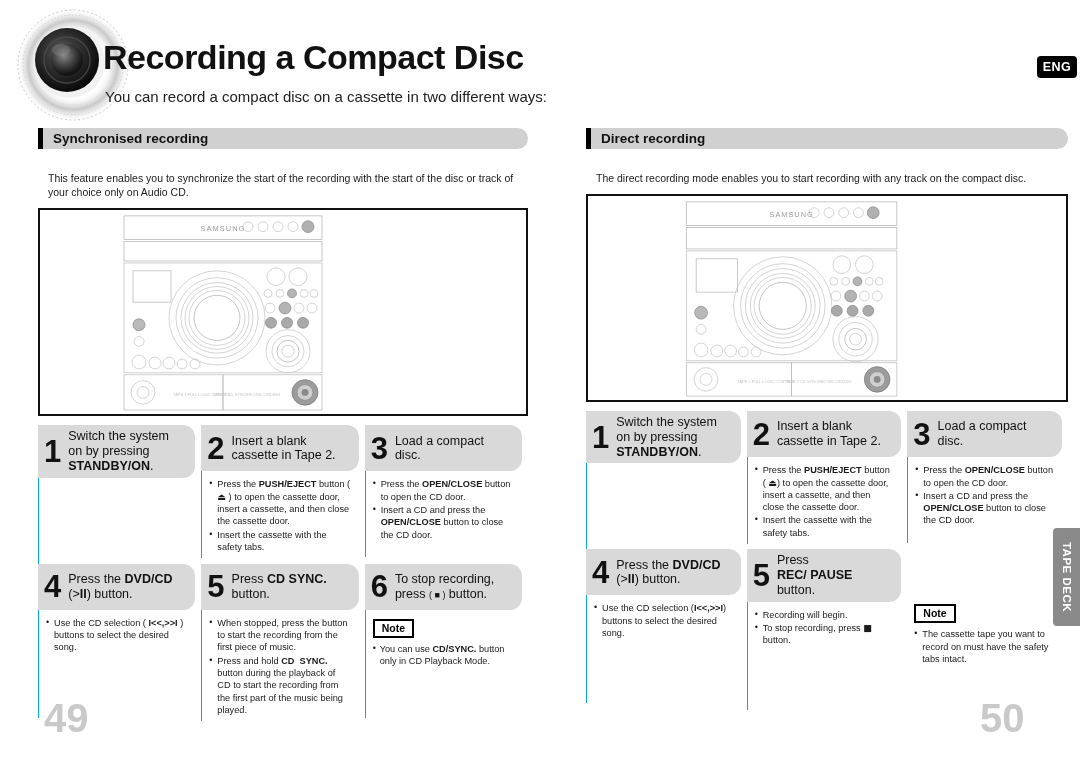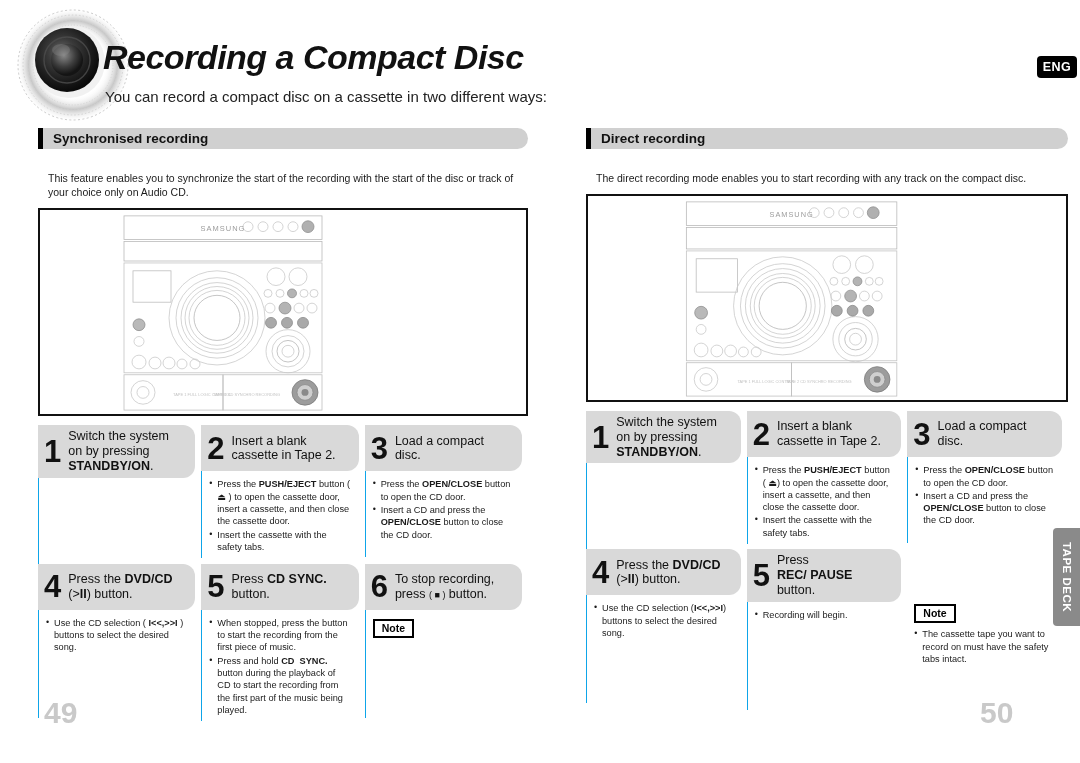--- a/index.html
+++ b/index.html
@@ -27,21 +27,20 @@
     width: 118px; height: 118px;
   }
 
   
   .page-title {
     position: absolute; left: 103px; top: 38px;
     font-size: 34px; font-weight: bold;
     letter-spacing: -0.5px;
     color: #111;
     white-space: nowrap;
-    font-style: italic;
   }
   .page-subtitle {
     position: absolute; left: 105px; top: 88px;
     font-size: 15px; color: #222;
     white-space: nowrap;
   }
   .lang-badge {
     position: absolute; left: 1037px; top: 56px;
     width: 40px; height: 22px;
     background: #000; color: #fff;
@@ -175,21 +174,21 @@
     font-size: 11.5px; font-weight: bold;
     letter-spacing: 0.5px;
     position: absolute;
     left: 50%; top: 50%;
     translate: -50% -50%;
   }
 
   
   .page-num {
     position: absolute;
-    font-size: 30px; font-weight: bold;
+    font-size: 40px; font-weight: bold;
     color: #c9c9c9;
   }
   .page-num.left  { left: 44px;  top: 696px; }
   .page-num.right { left: 980px; top: 696px; }
 
   .tiny { font-size: 9px; }
   .icon-gl { font-family: "DejaVu Sans", sans-serif; }
 </style>
 </head>
 <body>
@@ -376,20 +375,23 @@
         </div>
       </div>
 
       <div class="step">
         <div class="step-head">
           <div class="step-num">6</div>
           <div class="step-title">To stop recording,<br>press <span class="tiny">( ■ )</span> button.</div>
         </div>
         <div class="step-body">
           <div class="note-badge">Note</div>
+          <ul class="bullets nodot">
+            <li>You can use <b>CD/SYNC.</b> button only in CD Playback Mode.</li>
+          </ul>
         </div>
       </div>
     </div>
   </div>
 
   <div class="column right">
 
     <div class="section-head">
       <div class="bar"></div>
       <div class="pill">Direct recording</div>
@@ -506,20 +508,21 @@
       </div>
 
       <div class="step">
         <div class="step-head">
           <div class="step-num">5</div>
           <div class="step-title">Press<br><b>REC/ PAUSE</b><br>button.</div>
         </div>
         <div class="step-body">
           <ul class="bullets">
             <li>Recording will begin.</li>
+            <li>To stop recording, press <span class="icon-gl">■</span> button.</li>
           </ul>
         </div>
       </div>
 
       <div class="step">
         <div style="height:46px"></div>
         <div class="step-body" style="border-left:0">
           <div class="note-badge">Note</div>
           <ul class="bullets">
             <li>The cassette tape you want to record on must have the safety tabs intact.</li>

